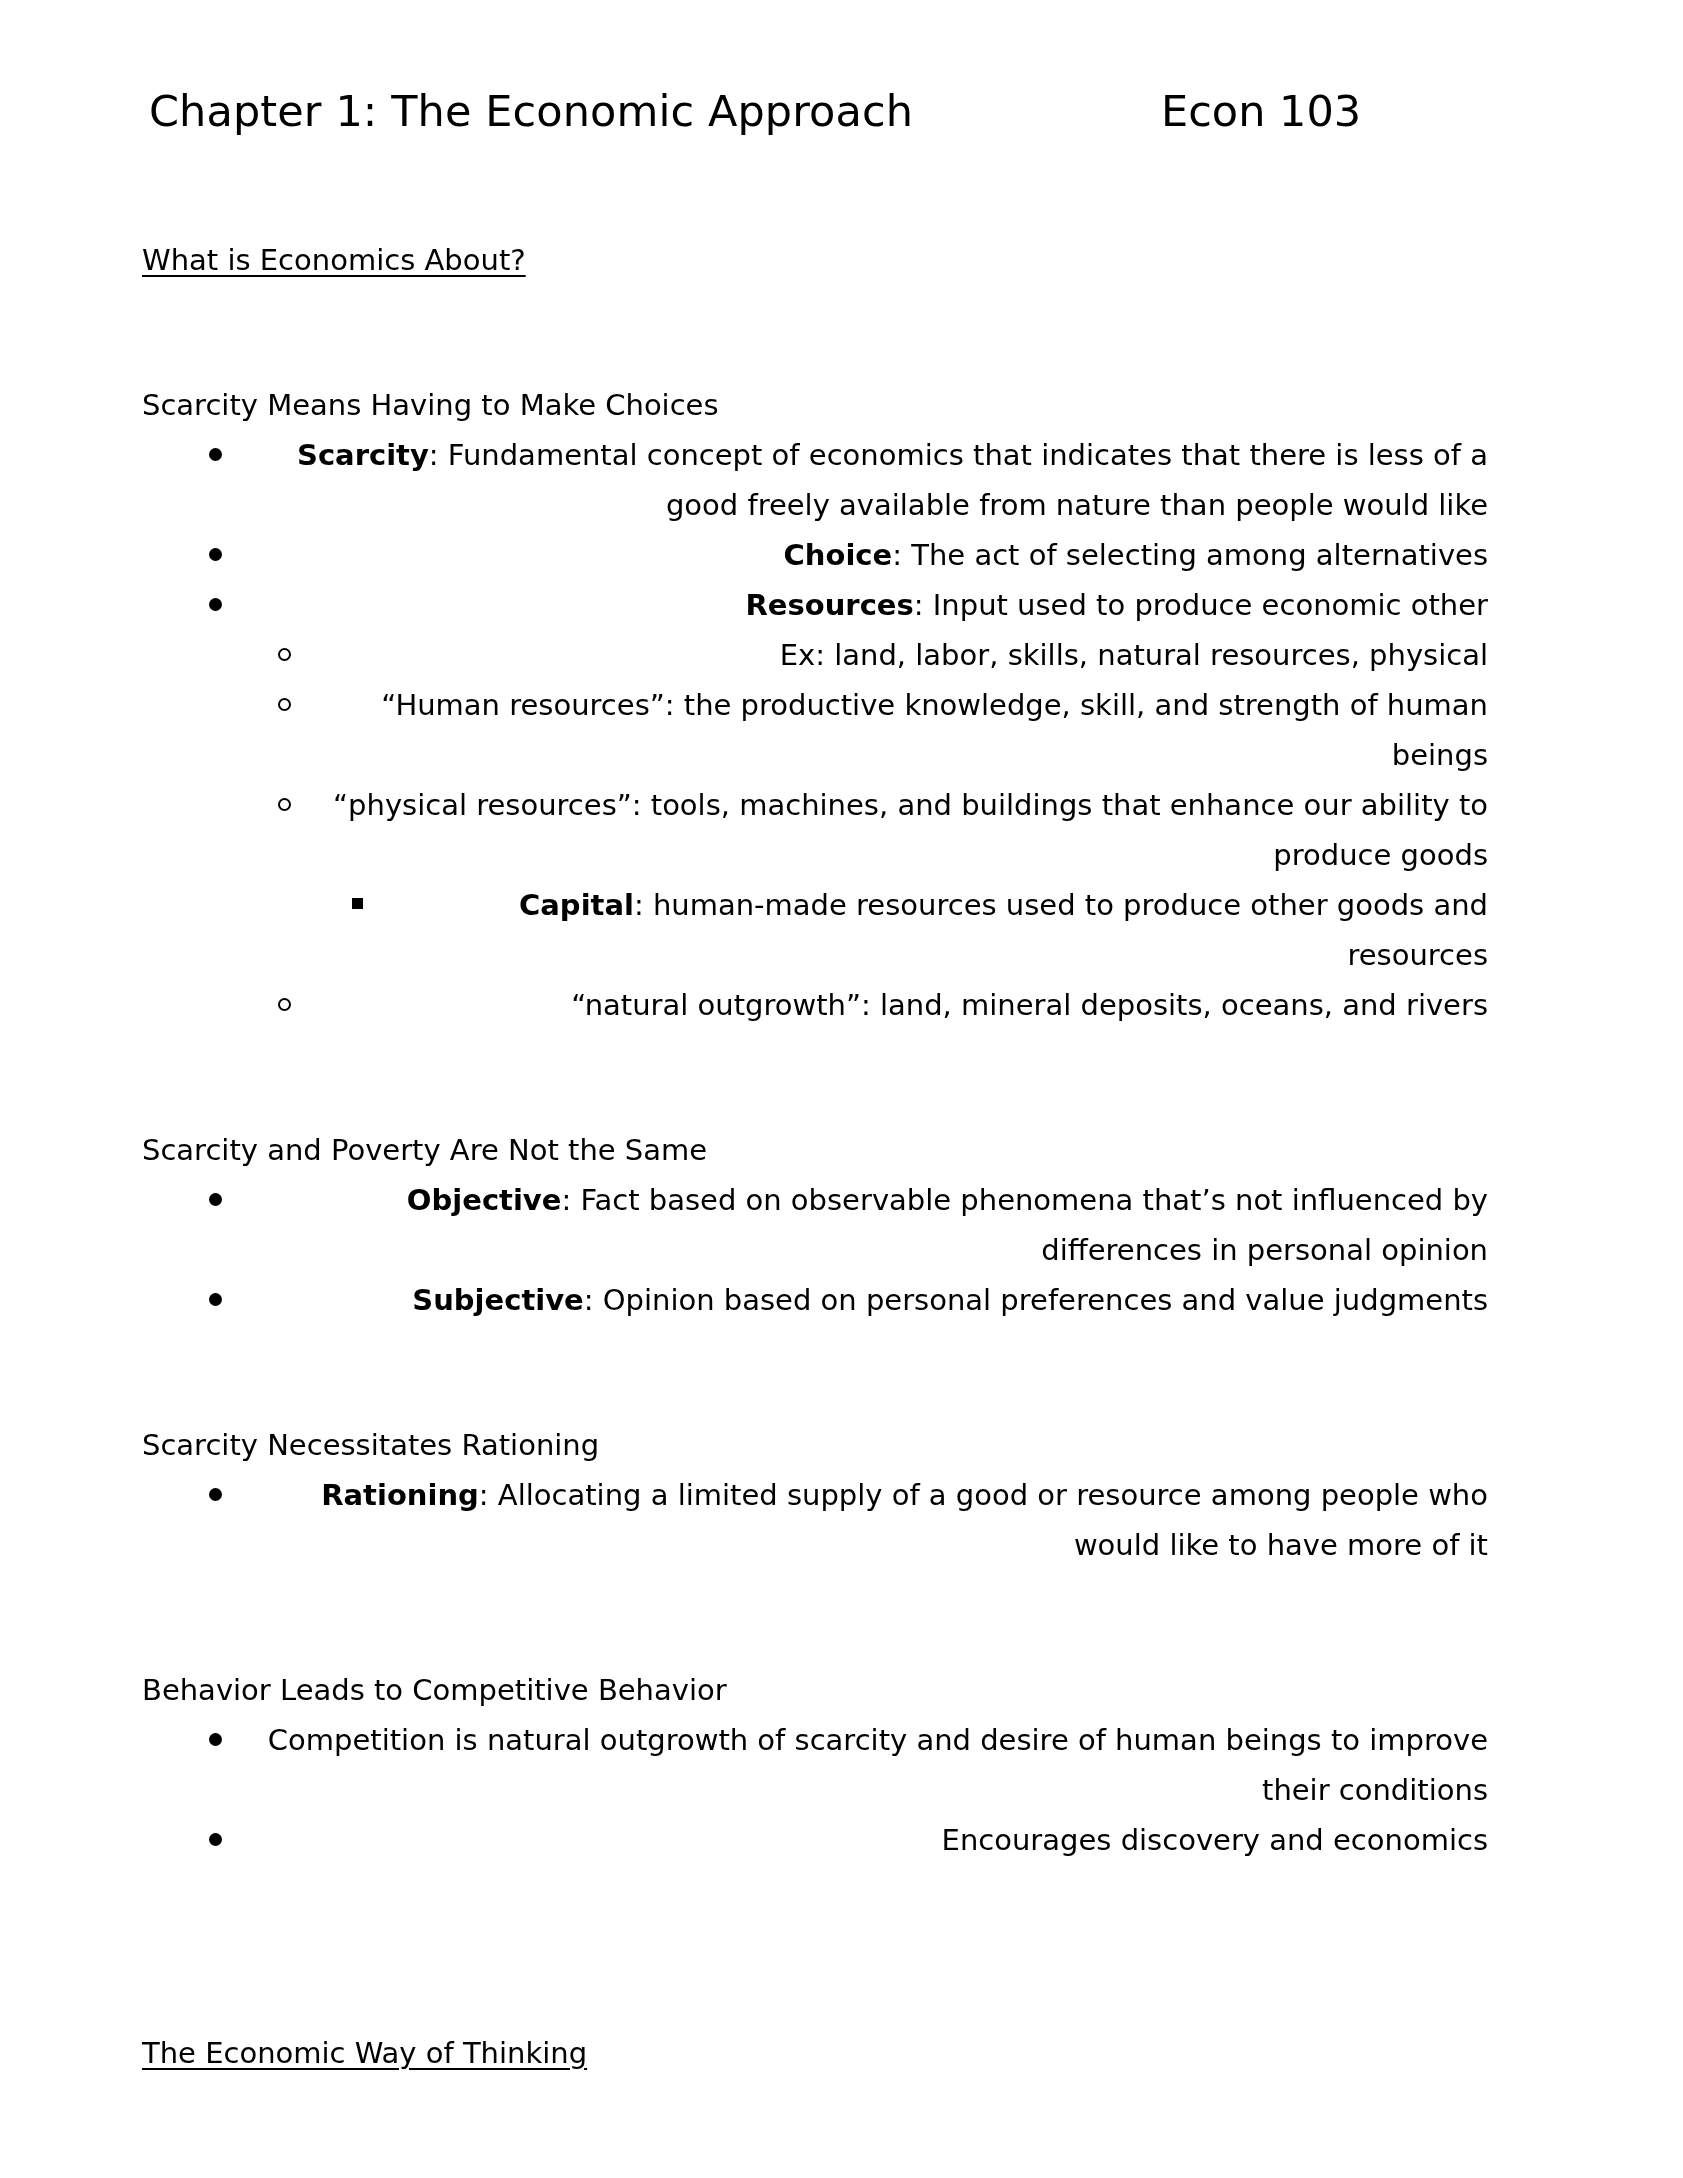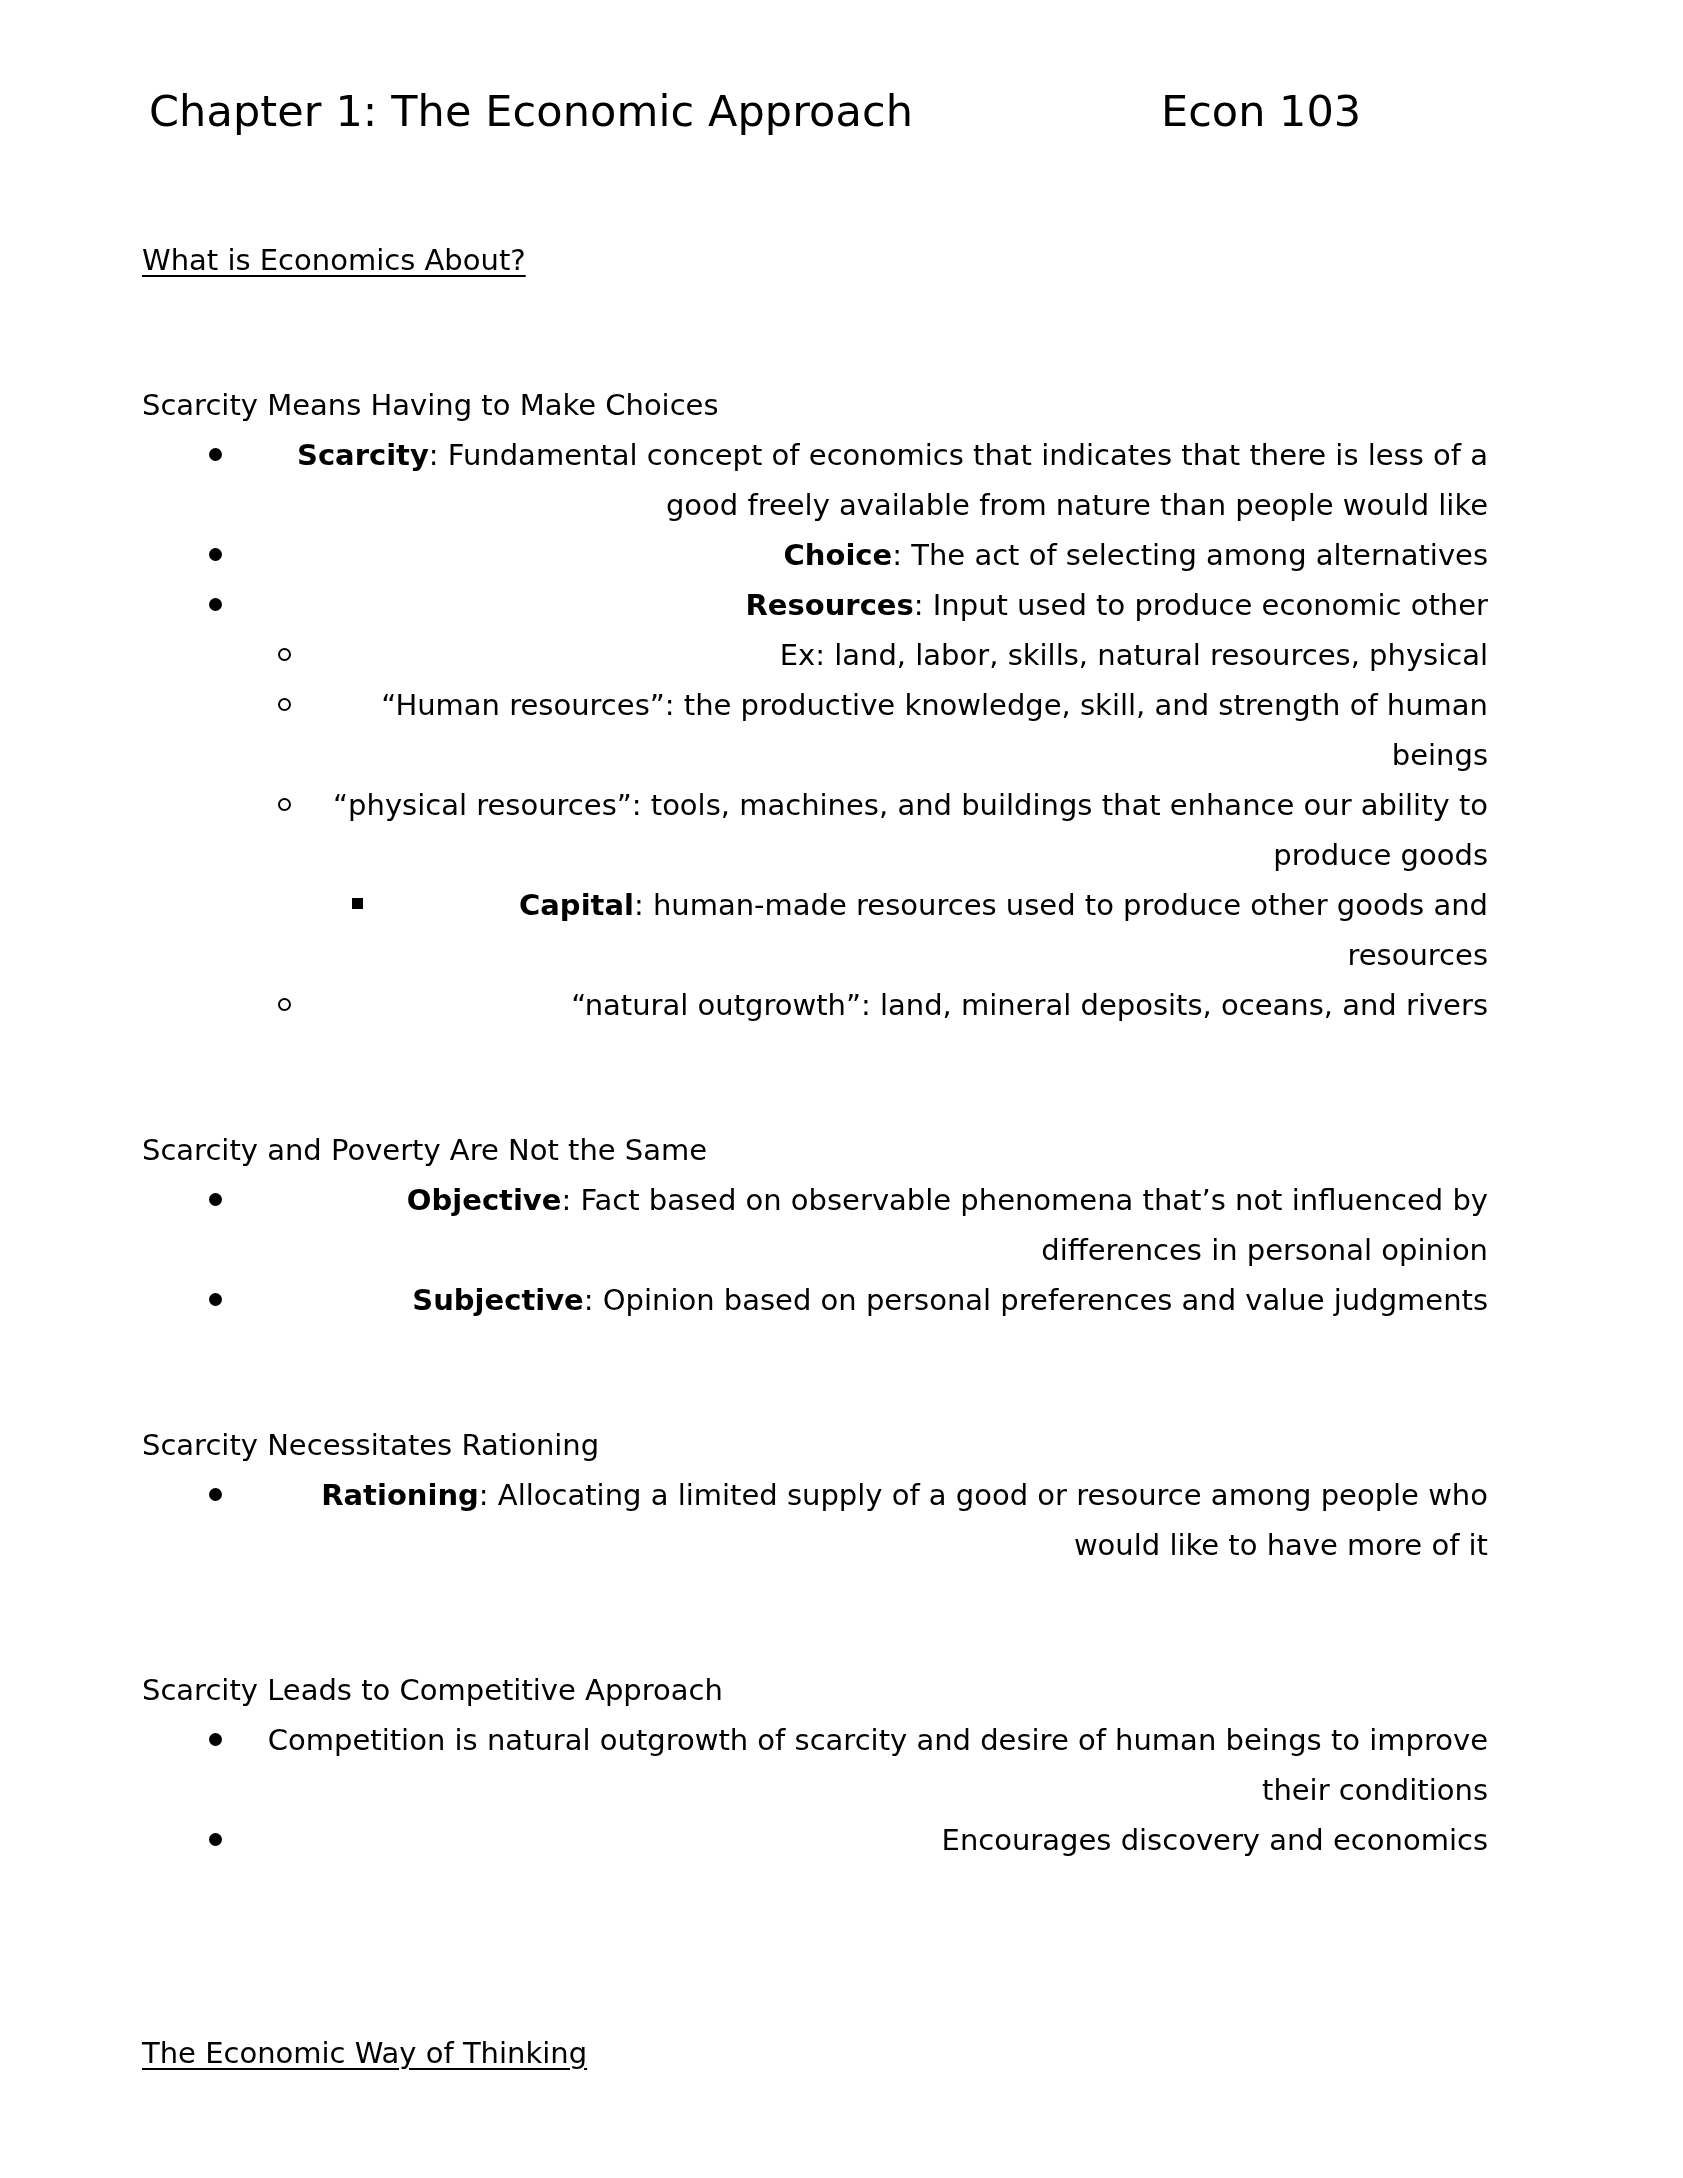--- a/index.html
+++ b/index.html
@@ -247,21 +247,21 @@
 
     <ul class="lvl1">
       <li>
         <span class="marker"><span class="filled-disc"></span></span>
         <span class="btext"><span class="term">Rationing</span><span>: Allocating a limited supply of a good or resource among people who would like to have more of it</span></span>
       </li>
     </ul>
 
     <div class="gap-lg"></div>
 
-    <div class="section-heading">Scarcity Leads to Competitive Approach</div>
+    <div class="section-heading">Behavior Leads to Competitive Behavior</div>
 
     <ul class="lvl1">
       <li>
         <span class="marker"><span class="filled-disc"></span></span>
         <span class="btext">Competition is natural outgrowth of scarcity and desire of human beings to improve their conditions</span>
       </li>
       <li>
         <span class="marker"><span class="filled-disc"></span></span>
         <span class="btext">Encourages discovery and economics</span>
       </li>

